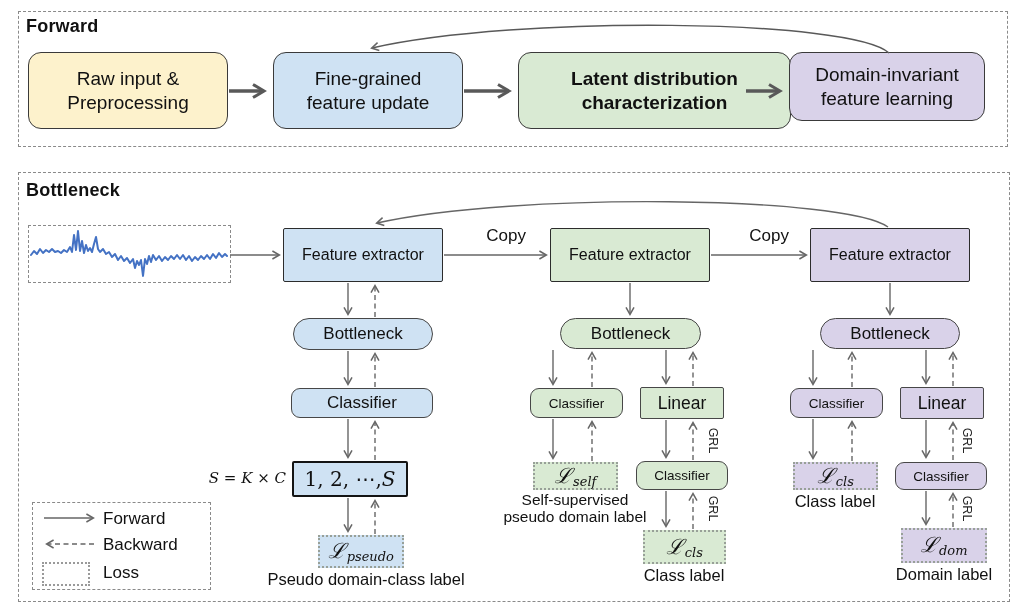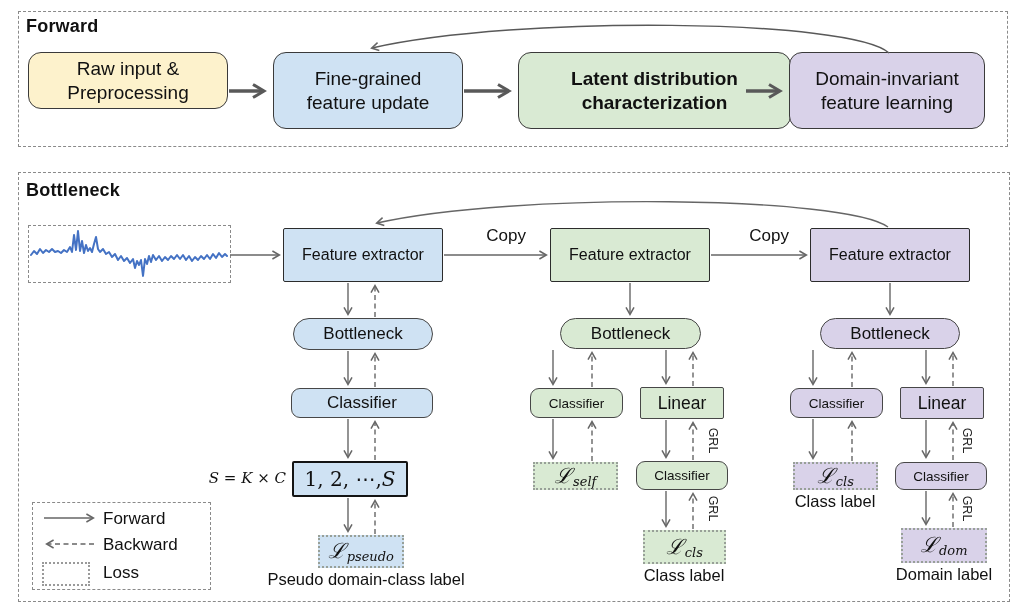--- a/index.html
+++ b/index.html
@@ -33,27 +33,27 @@
   svg.links{position:absolute;left:0;top:0;z-index:5;pointer-events:none;}
 </style>
 </head>
 <body>
 
 <div class="stage">
 
   <div class="panel" style="left:18px;top:11px;width:988px;height:134px;"></div>
   <div class="ptitle" style="left:26px;top:16px;">Forward</div>
 
-  <div class="node c-yellow" style="left:28px;top:52px;width:200px;height:57px;">Raw input &amp;
+  <div class="node c-yellow" style="left:28px;top:52px;width:200px;height:77px;">Raw input &amp;
 Preprocessing</div>
   <div class="node c-blue" style="left:273px;top:52px;width:190px;height:77px;">Fine-grained
 feature update</div>
   <div class="node c-green" style="left:518px;top:52px;width:273px;height:77px;font-weight:bold;">Latent distribution
 characterization</div>
-  <div class="node c-purple" style="left:789px;top:52px;width:196px;height:77px;">Domain-invariant
+  <div class="node c-purple" style="left:789px;top:52px;width:196px;height:69px;">Domain-invariant
 feature learning</div>
 
   <div class="panel" style="left:18px;top:172px;width:990px;height:428px;"></div>
   <div class="ptitle" style="left:26px;top:180px;">Bottleneck</div>
 
   <div class="panel" style="left:28px;top:225px;width:201px;height:56px;"></div>
 
   <div class="fe c-blue" style="left:283px;top:228px;width:160px;height:54px;">Feature extractor</div>
   <div class="fe c-green" style="left:550px;top:228px;width:160px;height:54px;">Feature extractor</div>
   <div class="fe c-purple" style="left:810px;top:228px;width:160px;height:54px;">Feature extractor</div>
@@ -80,20 +80,22 @@
   </div>
   <div class="cap" style="left:250px;top:571px;width:232px;">Pseudo domain-class label</div>
 
   <div class="rbox c-green" style="left:530px;top:388px;width:93px;height:30px;font-size:13.5px;">Classifier</div>
   <div class="sq c-green" style="left:640px;top:387px;width:84px;height:32px;font-size:17.5px;">Linear</div>
 
   <div class="loss c-green" style="left:533px;top:462px;width:85px;height:28px;">
     <span class="sym">ℒ</span>
       <sub>self</sub>
   </div>
+  <div class="cap" style="left:485px;top:492px;width:180px;font-size:15.5px;">Self-supervised
+pseudo domain label</div>
 
   <div class="rbox c-green" style="left:636px;top:461px;width:92px;height:29px;font-size:13.5px;">Classifier</div>
   <div class="loss c-green" style="left:643px;top:530px;width:83px;height:34px;">
     <span class="sym">ℒ</span>
       <sub>cls</sub>
   </div>
   <div class="cap" style="left:624px;top:567px;width:120px;">Class label</div>
 
   <div class="grl" style="left:698px;top:433px;">GRL</div>
   <div class="grl" style="left:698px;top:501px;">GRL</div>

